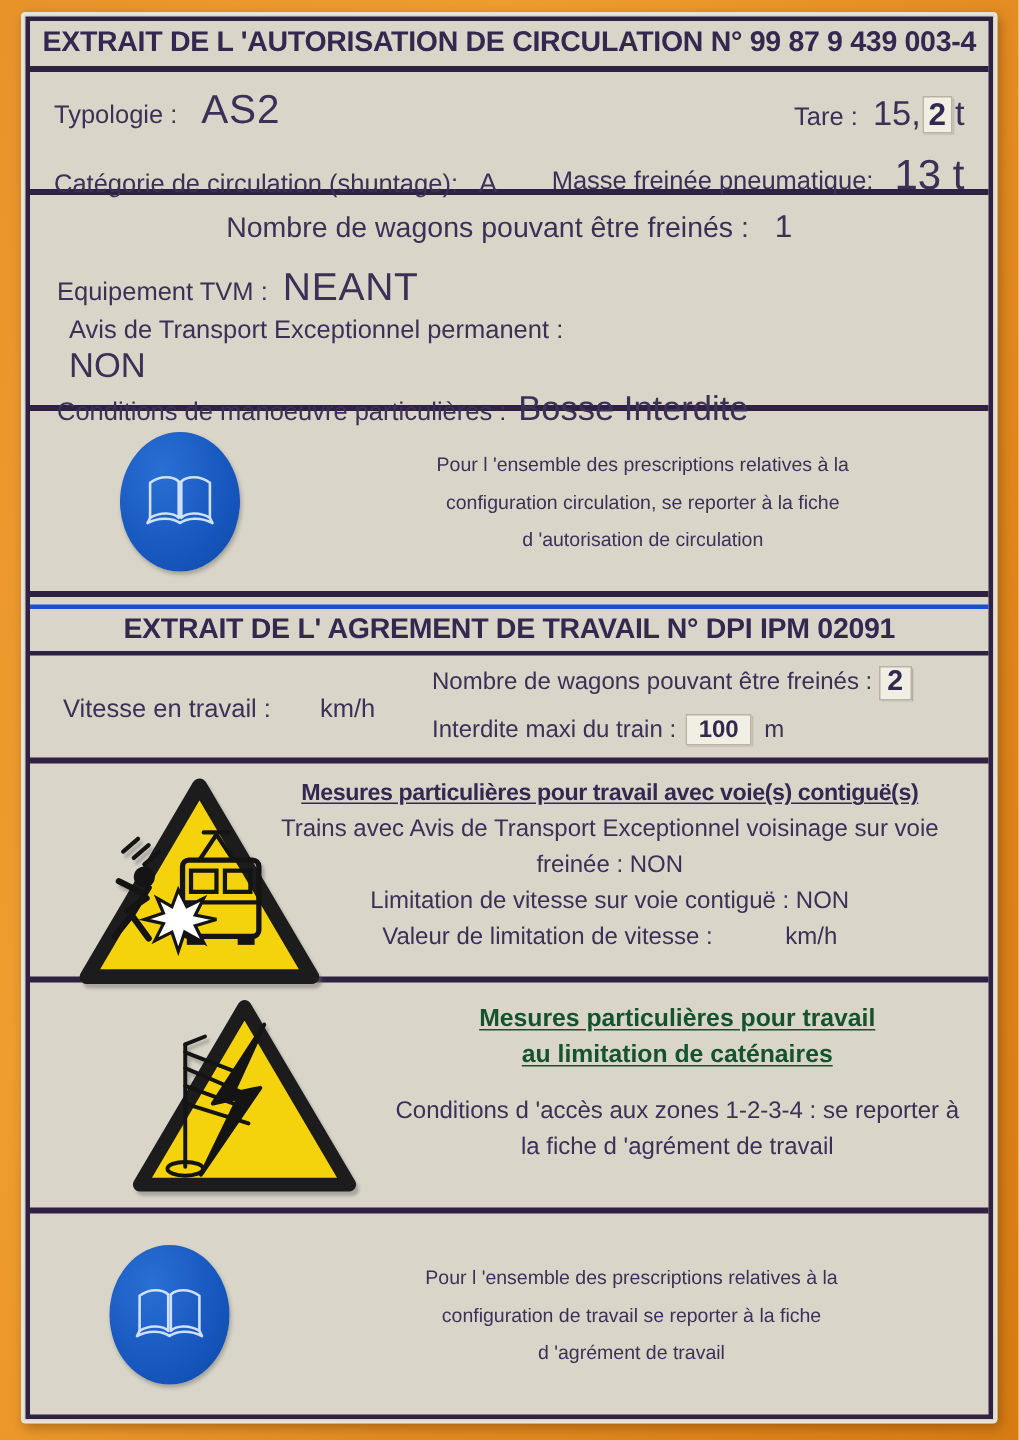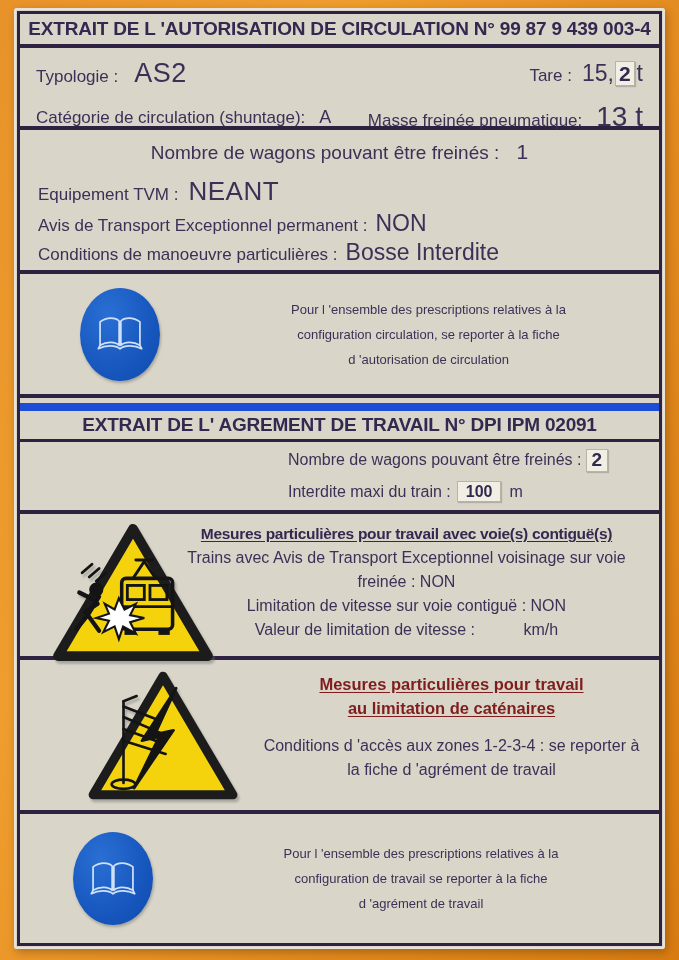--- a/index.html
+++ b/index.html
@@ -18,27 +18,27 @@
     display:flex;flex-direction:column;color:#3b3157;
   }
   .rule{height:4px;background:#2f2142;flex:none;}
   .gap5{height:5px;flex:none;}
   .sec{flex:none;position:relative;}
   .title-row{
     height:30px;display:flex;align-items:center;justify-content:center;
     font-weight:bold;font-size:19px;letter-spacing:-.2px;color:#332950;white-space:nowrap;
   }
   .title-box{
-    height:28px;border-top:8px solid #1d4ed8;border-bottom:3px solid #2f2142;
+    height:28px;border-top:3px solid #1d4ed8;border-bottom:3px solid #2f2142;
     display:flex;align-items:center;justify-content:center;
     font-weight:bold;font-size:19px;letter-spacing:-.2px;color:#332950;white-space:nowrap;
   }
   
   .secB{height:78px;padding:0 16px;}
-  .rowB{display:flex;justify-content:space-between;align-items:center;}
+  .rowB{display:flex;justify-content:space-between;align-items:flex-end;}
   .rowB1{padding-top:10px;}
   .rowB2{padding-top:12px;}
   .grp{display:flex;align-items:baseline;}
   .lab{font-size:17px;}
   .val-xl{font-size:27px;margin-left:16px;letter-spacing:.5px;}
   .val-md{font-size:28px;margin-left:14px;}
   .val-a{font-size:18px;margin-left:14px;}
   .sticker{
     display:inline-block;background:#f1eee4;border:1px solid #b8b3a4;
     box-shadow:1px 1px 1px rgba(0,0,0,.18);padding:0 3px;font-weight:bold;
@@ -46,21 +46,21 @@
   }
   .tare-num{font-size:23px;margin-left:10px;}
   .tare-sticker{font-size:21px;margin:0 1px;}
   .tare-unit{font-size:23px;margin-left:1px;}
   
   .secC{height:140px;}
   .c-center{text-align:center;font-size:19px;padding-top:10px;}
   .c-center .v{font-size:21px;margin-left:12px;}
   .c-line{display:flex;align-items:baseline;padding-left:18px;}
   .c-tvm{margin-top:12px;}
-  .c-ate{margin-top:3px;}
+  .c-ate{margin-top:3px;flex-direction:column;}
   .c-man{margin-top:2px;}
   .c-line .v1{font-size:26px;margin-left:10px;letter-spacing:.5px;}
   .c-line .v2{font-size:23px;margin-left:8px;}
   
   .secD{height:120px;display:flex;align-items:center;}
   .secI{flex:1;display:flex;align-items:center;}
   .icon-col{width:200px;flex:none;display:flex;justify-content:center;}
   .icon-col-i{width:185px;flex:none;display:flex;justify-content:center;}
   .blue-ellipse{
     width:80px;height:93px;border-radius:50%;
@@ -83,21 +83,21 @@
   .secG{height:142px;}
   .secH{height:150px;}
   .tri-g{position:absolute;left:28px;top:5px;}
   .tri-h{position:absolute;left:64px;top:7px;}
   .warn-text-g{position:absolute;left:140px;right:6px;top:8px;text-align:center;font-size:16px;line-height:24px;}
   .warn-text-h{position:absolute;left:228px;right:4px;top:12px;text-align:center;font-size:16px;line-height:24px;}
   .head-u{
     font-weight:bold;text-decoration:underline;text-underline-offset:2px;
     font-size:15.5px;letter-spacing:-.3px;white-space:nowrap;color:#332950;
   }
-  .head-u2{font-weight:bold;text-decoration:underline;text-underline-offset:2px;font-size:16.5px;color:#7f1d1d;}
+  .head-u2{font-weight:bold;text-decoration:underline;text-underline-offset:2px;font-size:16.5px;color:#14532d;}
   .sp14{height:14px;}
   .unit-gap{margin-left:44px;}
   svg.warn{filter:drop-shadow(2px 3px 1px rgba(110,110,110,.45));}
 </style>
 </head>
 <body>
 
 <div class="paper">
   <div class="frame">
 
@@ -167,20 +167,24 @@
         <div>configuration circulation, se reporter à la fiche</div>
         <div>d 'autorisation de circulation</div>
       </div>
     </div>
     <div class="rule"></div>
     <div class="gap5"></div>
 
     <div class="sec title-box">EXTRAIT DE L' AGREMENT DE TRAVAIL N° DPI  IPM 02091</div>
 
     <div class="sec secF">
+      <div class="f-left">
+        <span>Vitesse en travail :</span>
+        <span class="unit">km/h</span>
+      </div>
       <div class="f-right">
         <div class="f-line">
           <span>Nombre de wagons pouvant être freinés :</span>
           <span class="sticker stick2">2</span>
         </div>
         <div class="f-line f-line2">
           <span>Interdite maxi du train :</span>
           <span class="sticker stick100">100</span>
           <span class="f-m">m</span>
         </div>

